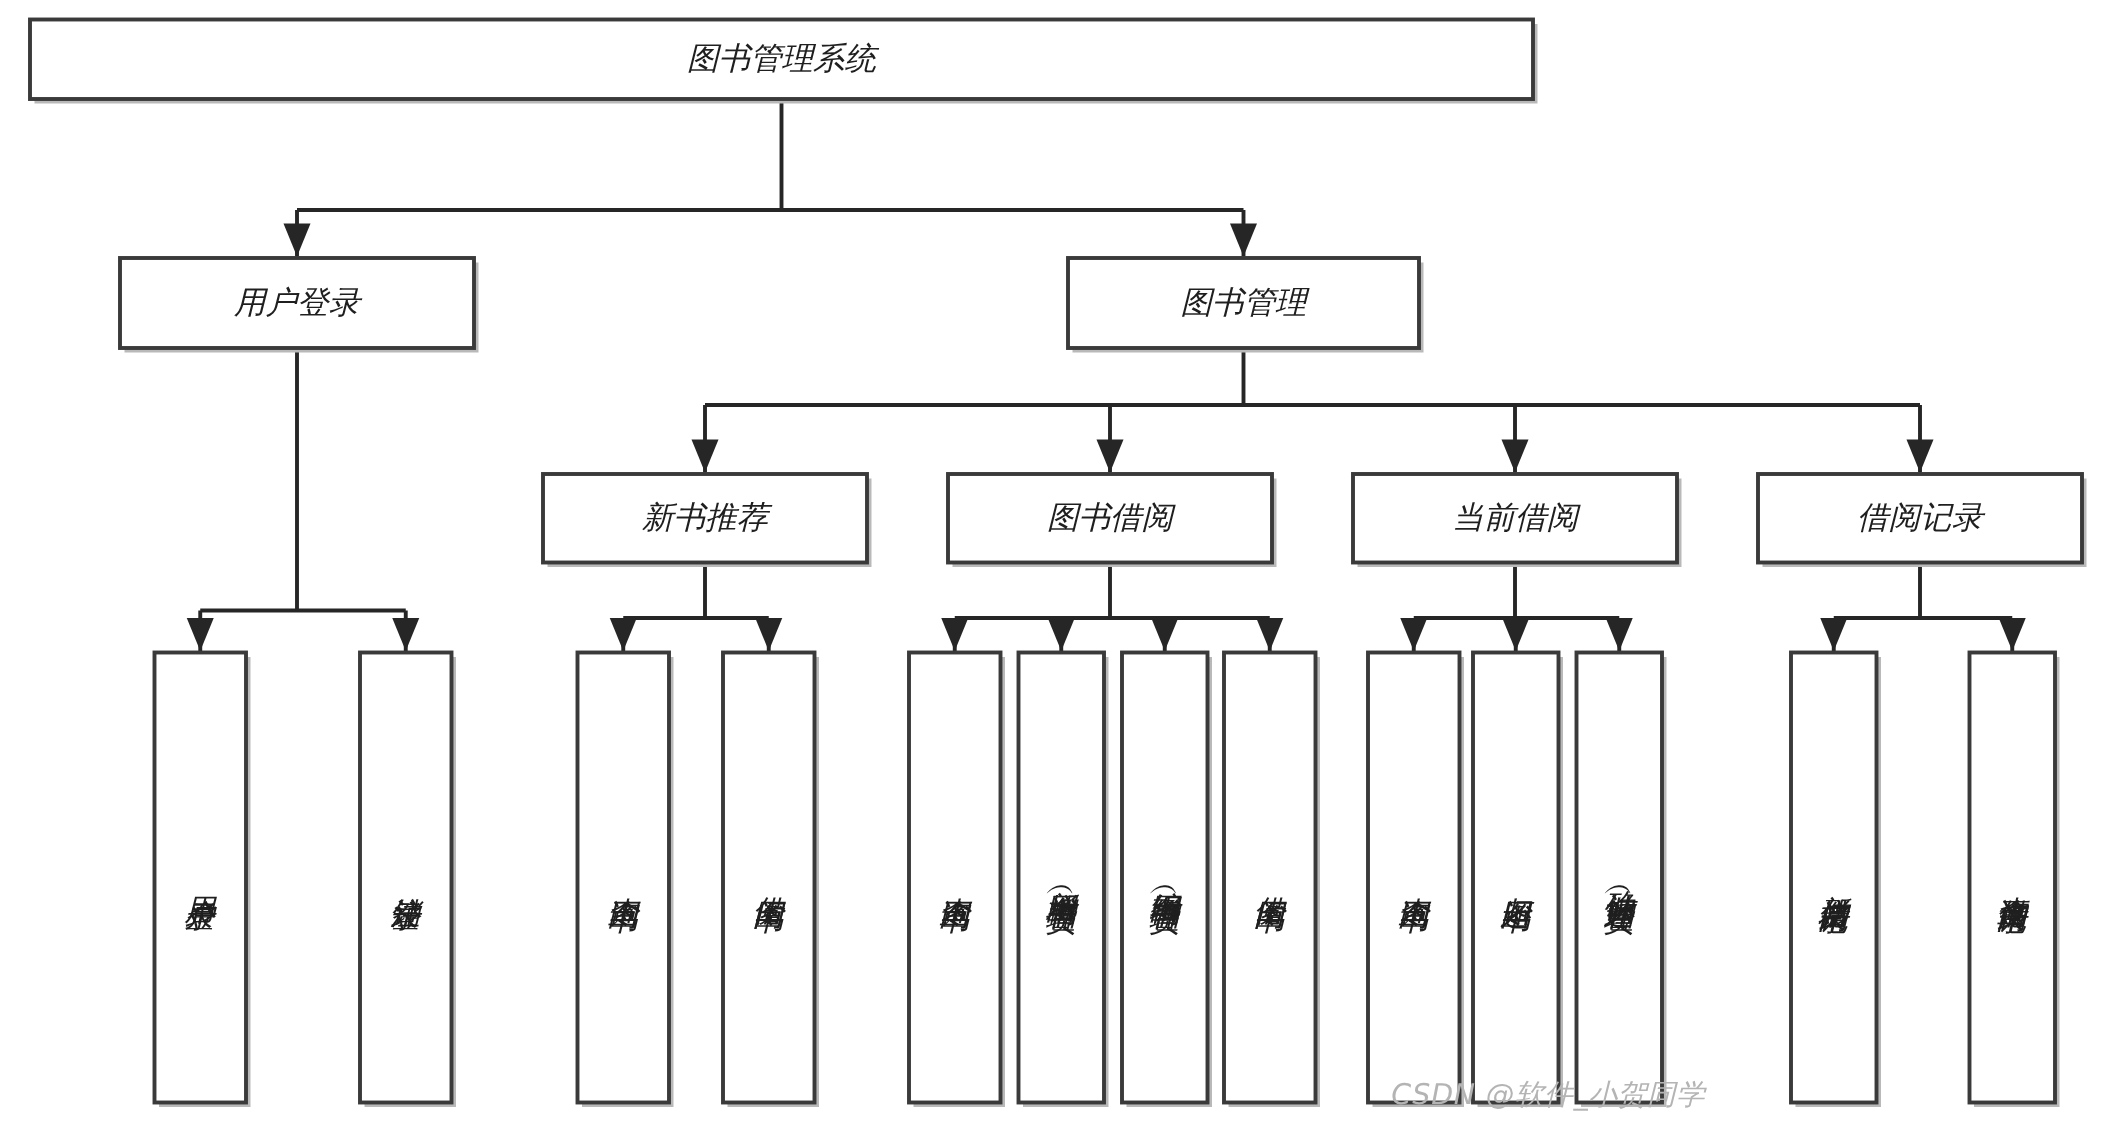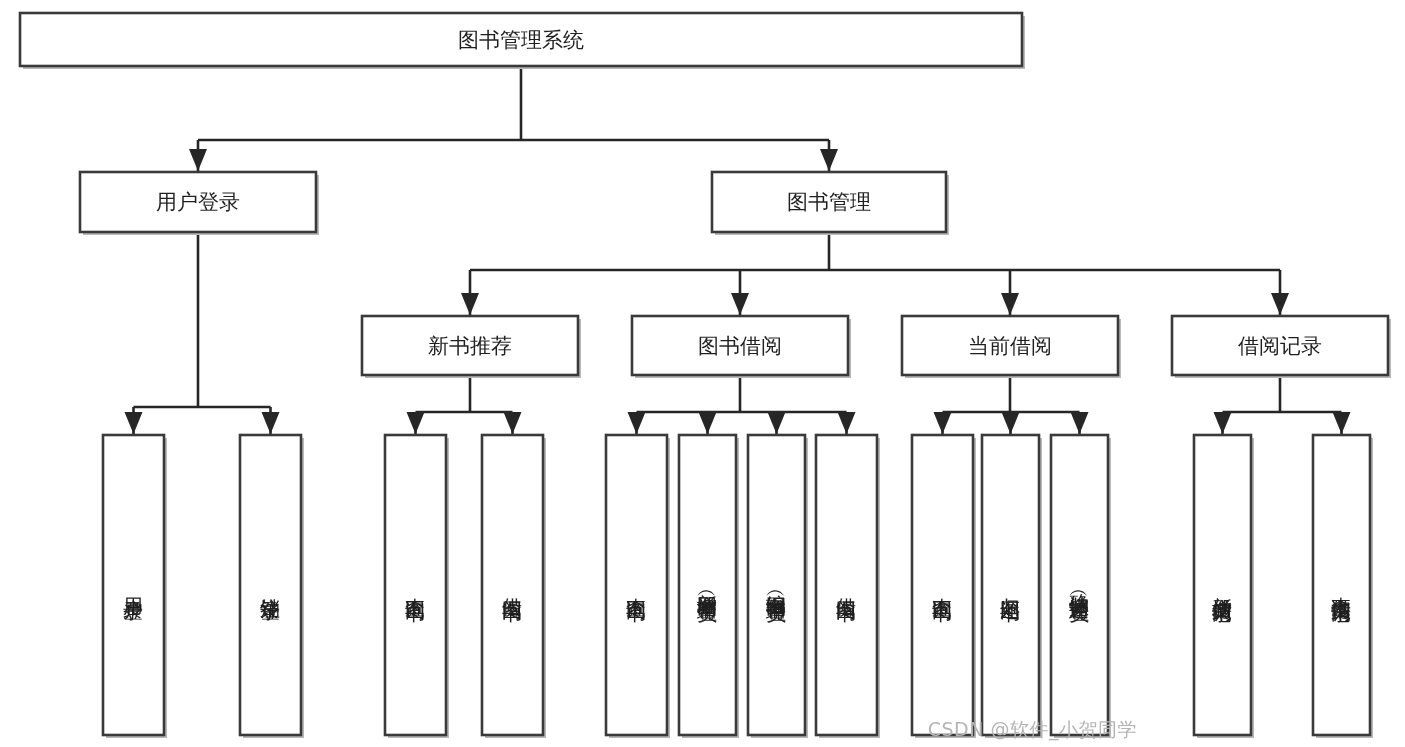--- a/index.html
+++ b/index.html
@@ -1,21 +1,21 @@
 <!DOCTYPE html>
 <html><head>
 <meta charset="utf-8">
 <style>
   html,body{margin:0;padding:0;background:#ffffff;}
   body{
     width:1405px;height:747px;
     font-family:"DejaVu Sans","Liberation Sans",sans-serif;
     overflow:hidden;position:relative;
   }
-  #diagram-root{position:relative;width:1145px;height:747px;}
+  #diagram-root{position:relative;width:1145px;height:747px;font-style:italic;}
   svg#tree{position:absolute;left:0;top:0;width:1405px;height:747px;display:block;}
   .node-box{fill:#ffffff;stroke:#3a3a3a;stroke-width:2.6;}
   .node-shadow{fill:#b9b9b9;}
   .connector{stroke:#262626;stroke-width:2.6;fill:none;stroke-linecap:butt;}
   .arrow-head{fill:#262626;stroke:none;}
   .node-label{
     fill:#1f1f1f;
     font-family:"DejaVu Sans","Liberation Sans",sans-serif;
     font-size:21px;
     text-anchor:middle;

